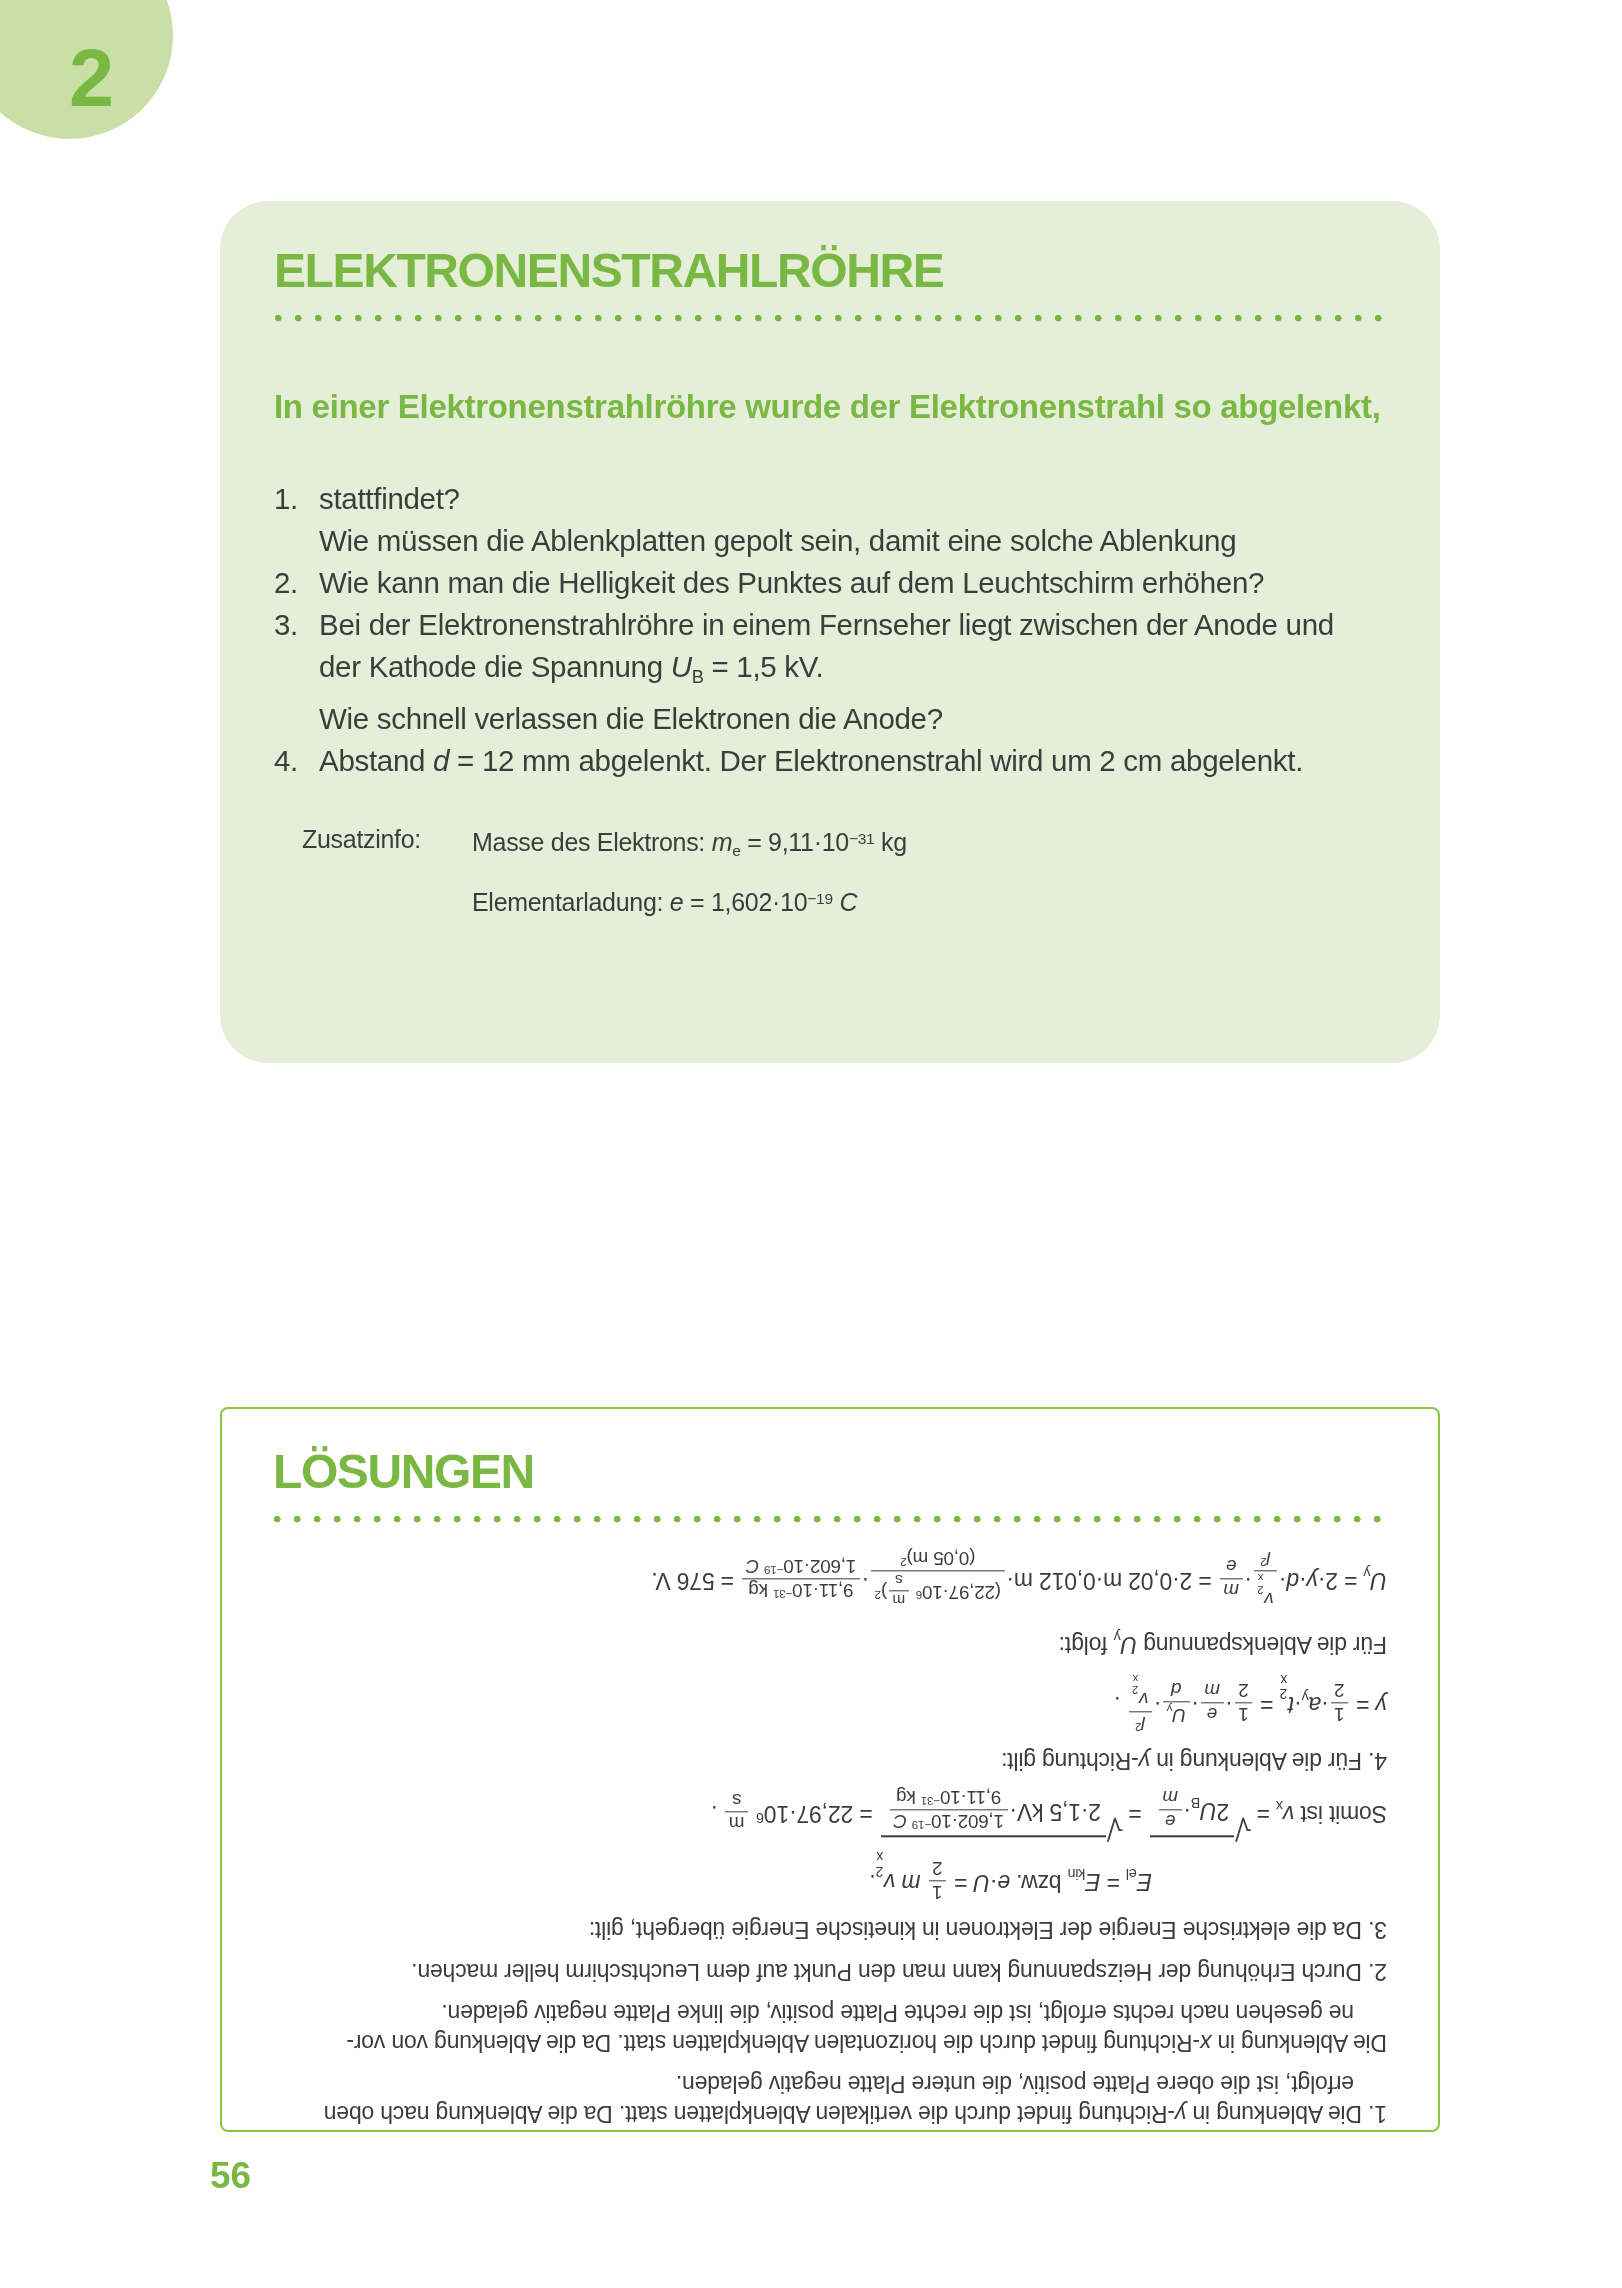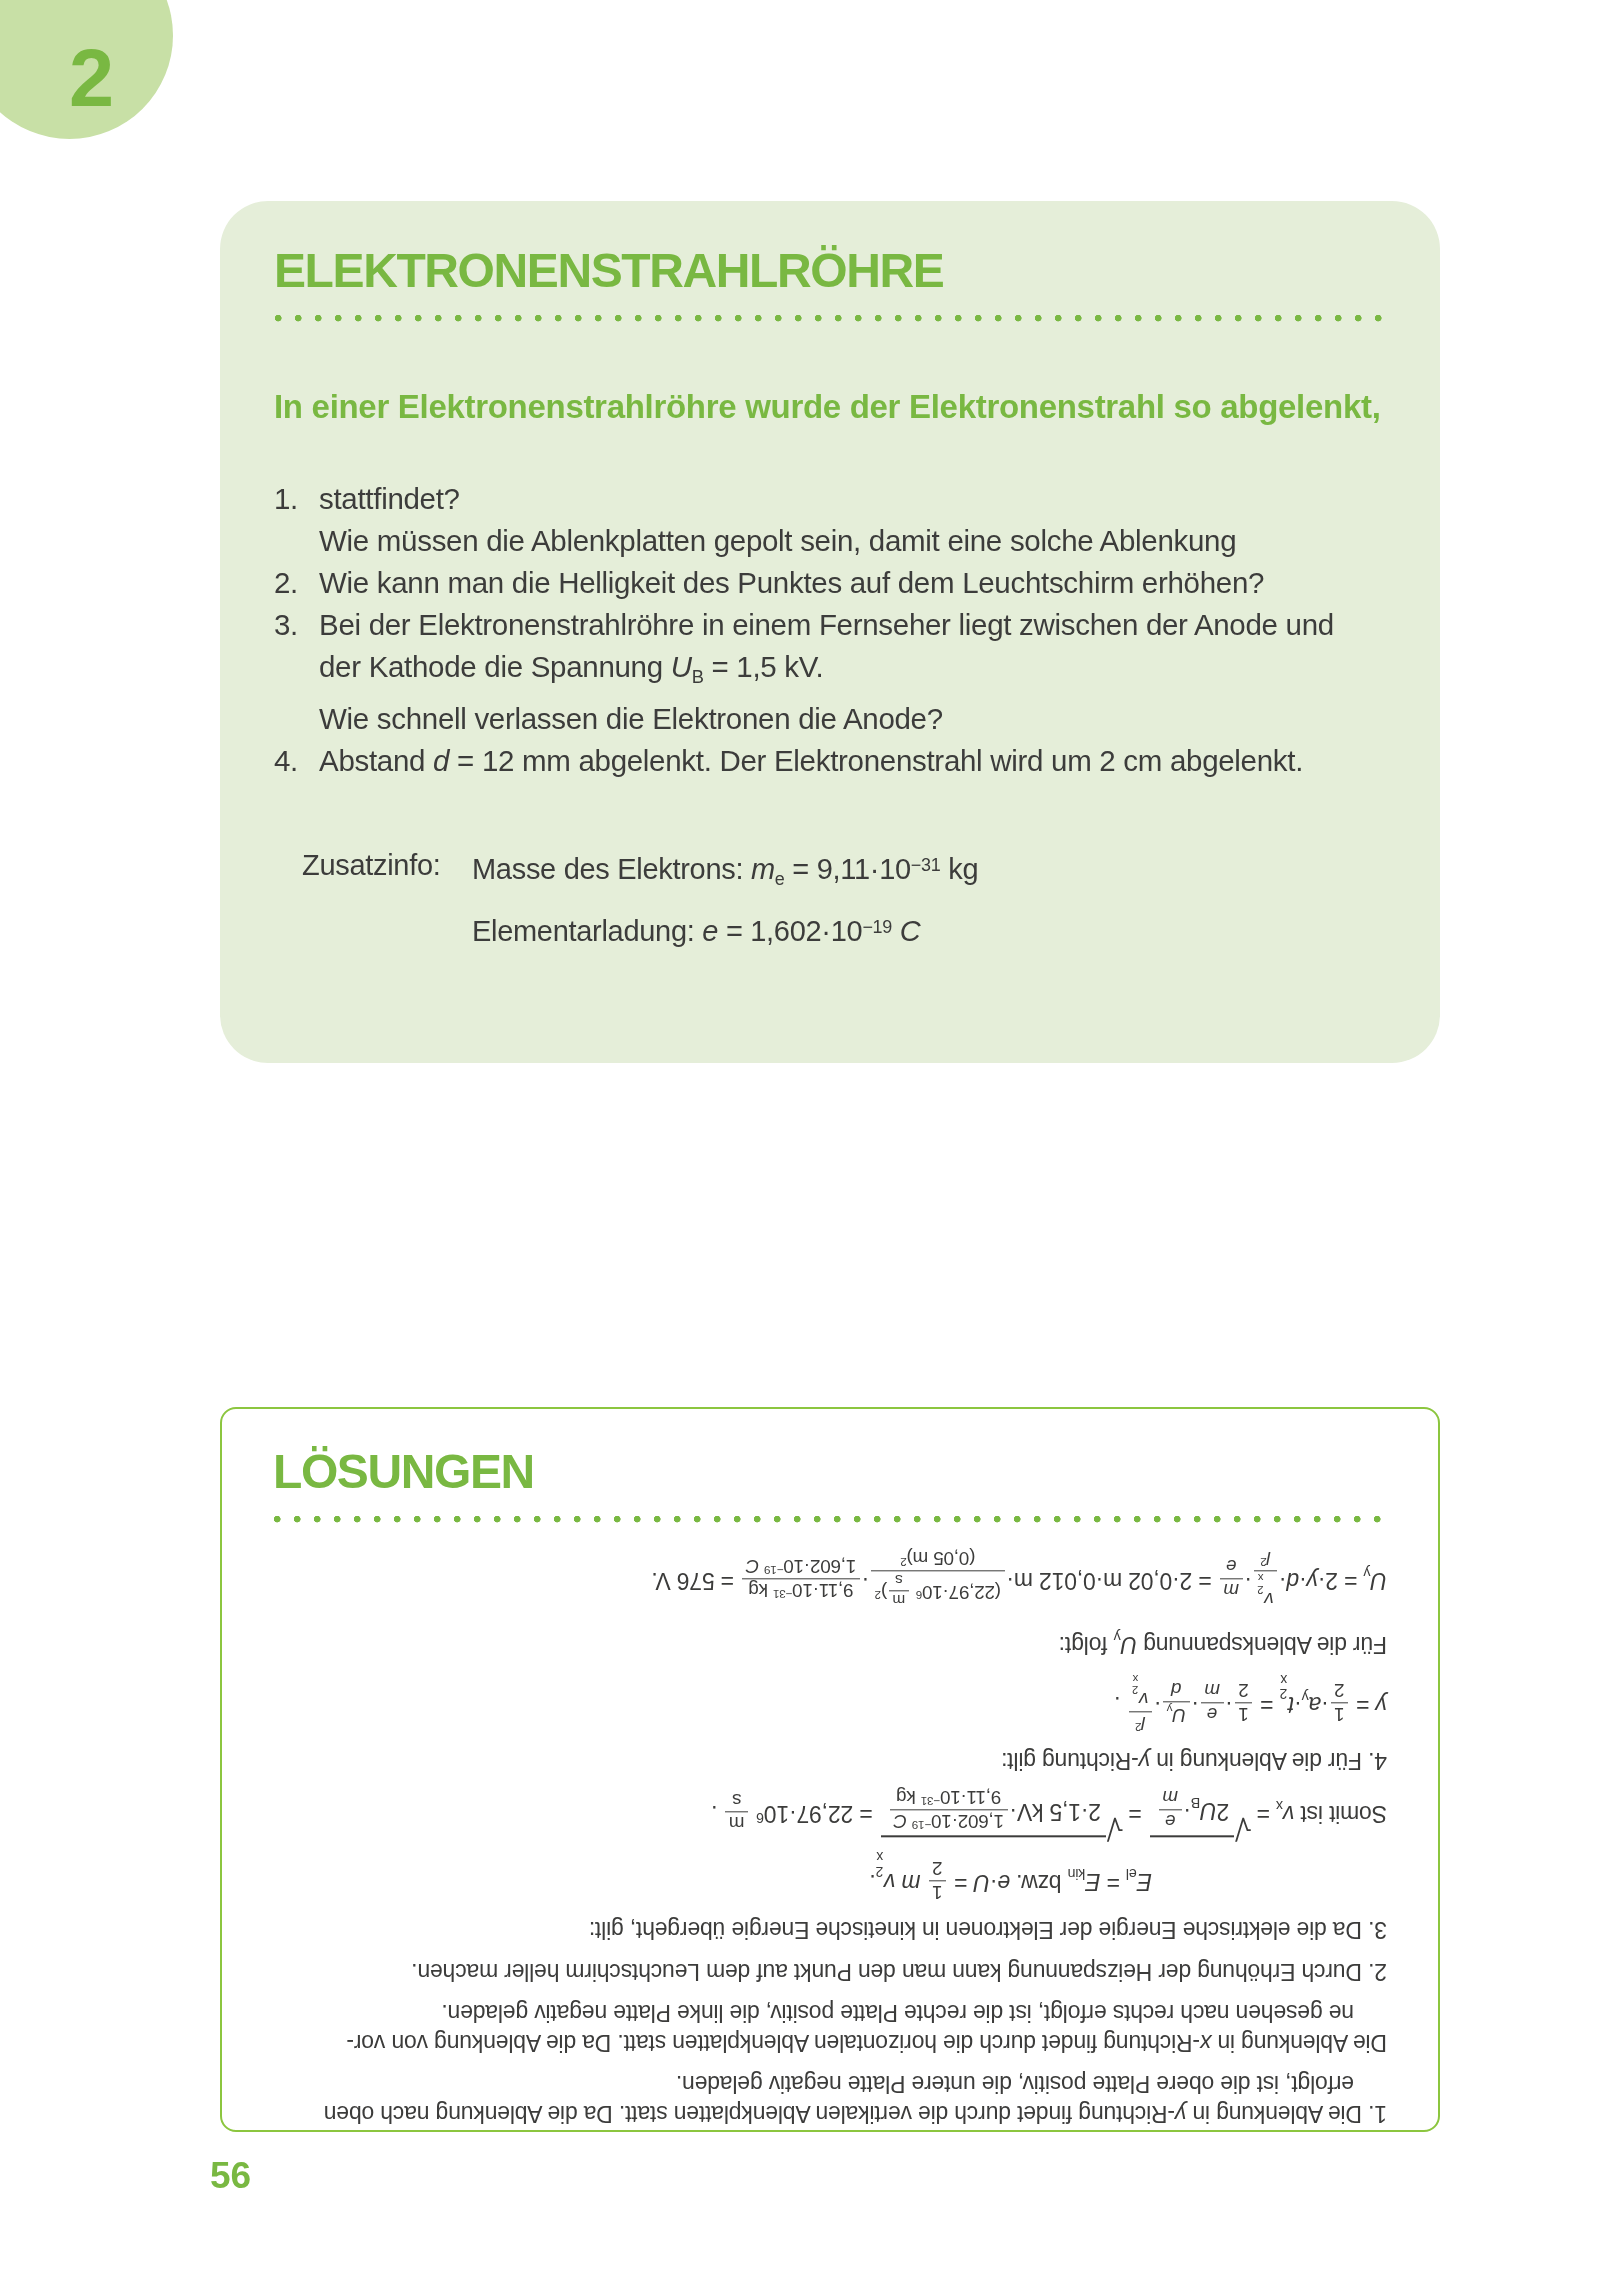--- a/index.html
+++ b/index.html
@@ -12,35 +12,35 @@
   .badge{position:absolute;left:-34px;top:-68px;width:207px;height:207px;
     border-radius:50%;background:#c8e0a6;}
   .badge .num{position:absolute;left:0;top:0;width:100%;height:100%;
     display:flex;align-items:center;justify-content:center;
     transform:translate(22px,43px);
     font-size:81px;font-weight:bold;color:#79b842;}
   
   .pbox{position:absolute;left:220px;top:201px;width:1220px;height:862px;
     background:#e5eed9;border-radius:48px;box-sizing:border-box;padding:46px 54px 15px;}
   .sbox{position:absolute;left:220px;top:1407px;width:1220px;height:725px;
-    background:#ffffff;border:2.8px solid #8cc63f;border-radius:16px;
+    background:#ffffff;border:2.8px solid #8cc63f;border-radius:8px;
     box-sizing:border-box;padding:39px 51px 0;}
   .boxtitle{font-size:48px;font-weight:bold;color:#79b842;letter-spacing:-1.4px;line-height:1;}
   .dots{height:9.2px;margin-top:18.5px;
     background-image:radial-gradient(circle at 4.2px 4.2px,#79b842 3.1px,rgba(0,0,0,0) 3.7px);
     background-size:20px 9.2px;background-repeat:repeat-x;}
   
   .intro{margin-top:61px;font-size:33px;line-height:46px;font-weight:bold;color:#79b842;letter-spacing:-0.3px;}
   
   .questions{margin-top:48px;font-size:29.5px;line-height:42px;letter-spacing:-0.3px;}
   .q-row{display:flex;}
   .q-num{width:45px;flex:0 0 45px;}
   .q-body{flex:1;}
   
-  .zusatz{display:flex;margin-top:59px;font-size:29px;line-height:48px;letter-spacing:-0.3px;}
+  .zusatz{display:flex;margin-top:33px;font-size:25px;line-height:48px;letter-spacing:-0.3px;}
   .z-label{width:198px;flex:0 0 198px;padding-left:28px;box-sizing:border-box;}
   
   .sol-content{margin-top:24px;transform:rotate(180deg);
     font-size:23px;line-height:29.5px;letter-spacing:-0.2px;color:#3c3c3b;}
   .sol-para{margin:0 0 12px;}
   .sol-para .cont{margin-left:33px;}
   .sol-para.formula{margin:5.5px 0 12px;}
   .sol-para.indent{margin-left:235px;}
   .sol-num{display:inline;}
   

